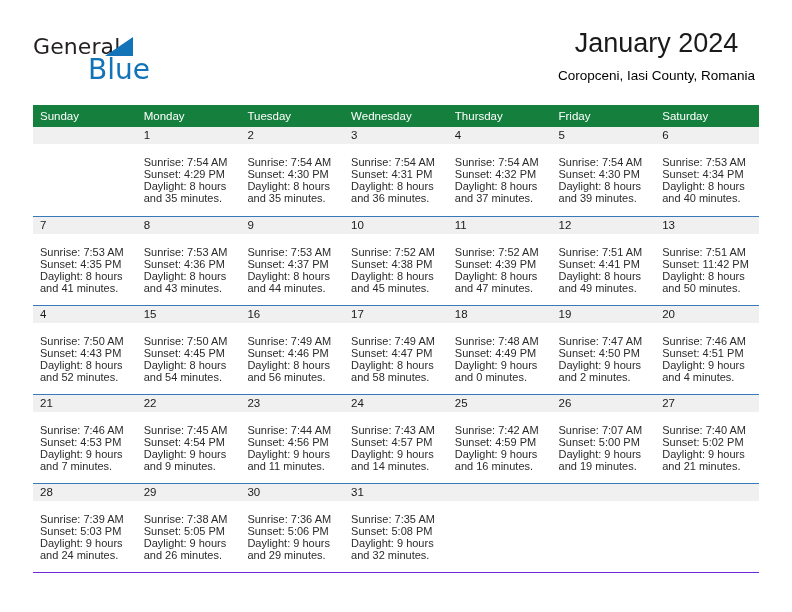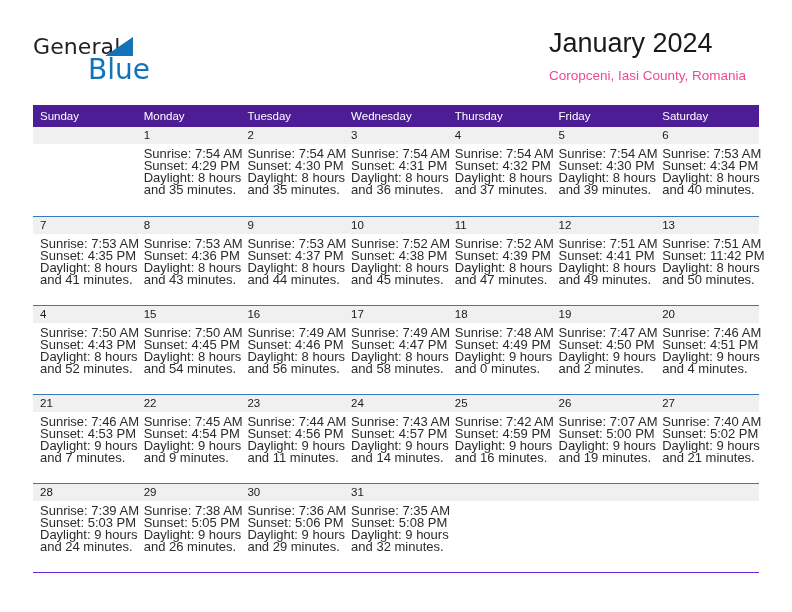--- a/index.html
+++ b/index.html
@@ -60,53 +60,53 @@
     left: 55px;
     top: 19px;
     font-size: 28px;
     color: #1273b8;
     font-family: "DejaVu Sans", sans-serif;
     font-weight: 400;
   }
 
   .title-block {
     position: absolute;
-    right: 13px;
+    right: 4px;
     top: 0px;
-    text-align: left;
+    text-align: center;
   }
   .cal-title {
     font-size: 27px;
     line-height: 34px;
     color: #1a1a1a;
     font-weight: 400;
     white-space: nowrap;
   }
   .cal-sub {
     margin-top: 7px;
     font-size: 13.5px;
     line-height: 17px;
-    color: #ec4899;
+    color: #000000;
     font-weight: 400;
     white-space: nowrap;
   }
 
   
   .calendar {
     position: absolute;
     left: 33px;
     top: 105px;
     width: 726px;
     border-collapse: collapse;
     table-layout: fixed;
   }
   .calendar col { width: 103.71px; }
 
   .dow-row th {
-    background: #4c1d95;
+    background: #15803d;
     color: #ffffff;
     font-size: 11.5px;
     font-weight: 400;
     text-align: left;
     padding: 5px 0 5px 7px;
     height: 19px;
     box-sizing: border-box;
     border: none;
   }
 
@@ -135,22 +135,22 @@
     font-size: 11.5px;
     color: #1a1a1a;
     padding-left: 7px;
     box-sizing: border-box;
   }
   .cell.empty .daynum {
     background: #f0f0f0;
     color: transparent;
   }
   .info {
-    padding: 4px 6px 0 7px;
-    font-size: 13px;
+    padding: 12px 6px 0 7px;
+    font-size: 11px;
     line-height: 12.1px;
     color: #2b2b2b;
   }
   .info div { white-space: nowrap; }
 </style>
 </head>
 <body>
 
 <div class="page">
 

